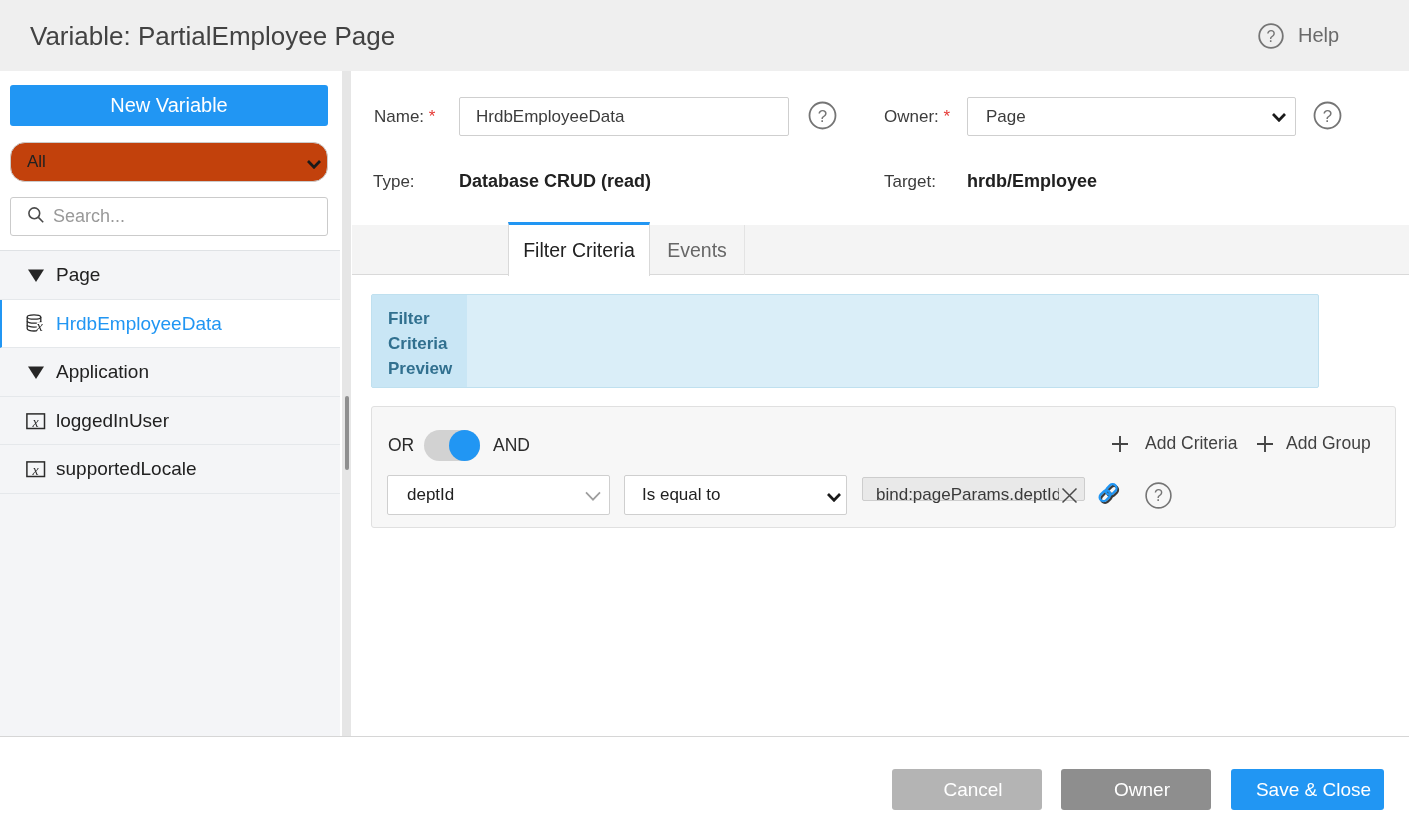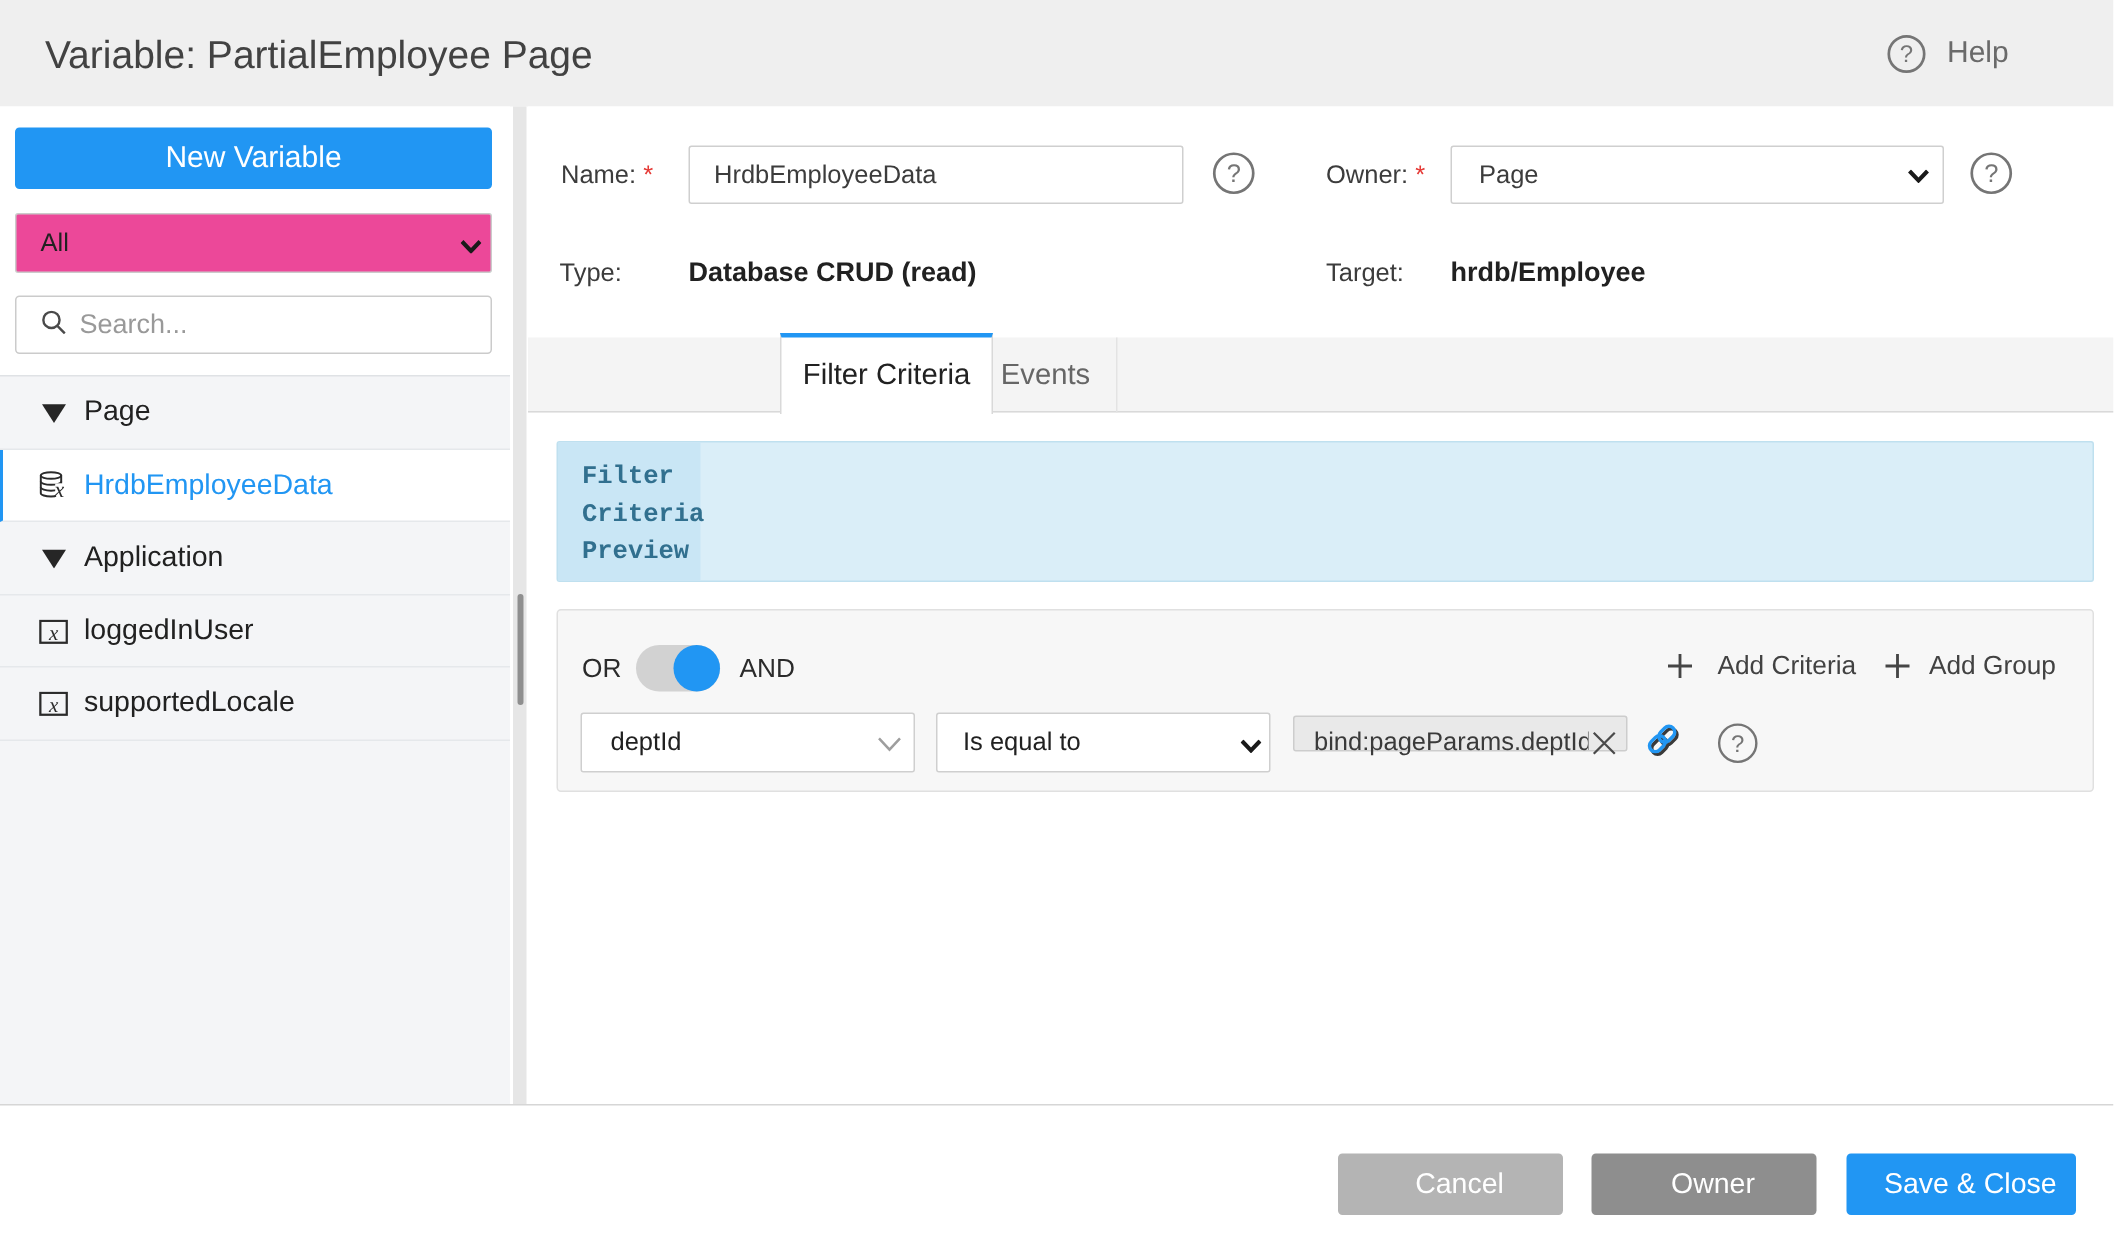--- a/index.html
+++ b/index.html
@@ -8,21 +8,21 @@
   .abs { position:absolute; }
 
   
   .header { position:absolute; left:0; top:0; width:1409px; height:71px; background:#efefef; }
   .title { position:absolute; left:30px; top:21px; font-size:26px; color:#424242; }
   .help-txt { position:absolute; left:1298px; top:24px; font-size:20px; color:#6a6a6a; }
 
   
   .sidebar { position:absolute; left:0; top:71px; width:340px; height:665px; background:#fff; }
   .newvar { position:absolute; left:10px; top:14px; width:318px; height:41px; background:#2196f3; border-radius:3px; color:#fff; font-size:20px; text-align:center; line-height:41px; }
-  .allsel { position:absolute; left:10px; top:71px; width:318px; height:40px; border:1px solid #cbcbcb; border-radius:2px; background:#ec4899; font-size:17px; color:#212121; line-height:38px; padding-left:16px; }
+  .allsel { position:absolute; left:10px; top:71px; width:318px; height:40px; border:1px solid #cbcbcb; border-radius:15px; background:#c2410c; font-size:17px; color:#212121; line-height:38px; padding-left:16px; }
   .search { position:absolute; left:10px; top:126px; width:318px; height:39px; border:1px solid #cbcbcb; border-radius:3px; background:#fff; font-size:18px; color:#999; line-height:37px; padding-left:42px; }
   .tree { position:absolute; left:0; top:179px; width:340px; height:486px; background:#f4f5f7; border-top:1px solid #dfe2e5; }
   .trow { position:relative; width:340px; height:48.6px; border-bottom:1px solid #e5e8eb; font-size:19px; color:#212121; }
   .trow .lbl { position:absolute; left:56px; top:13px; }
   .trow.selrow { background:#fff; border-left:2px solid #2196f3; }
   .trow.selrow .lbl { color:#2196f3; left:54px; }
 
   
   .sb-track { position:absolute; left:342px; top:71px; width:8.5px; height:665px; background:#e6e6e6; }
   .sb-thumb { position:absolute; left:2.5px; top:325px; width:4px; height:74px; background:#8f8f8f; border-radius:2px; }
@@ -33,21 +33,21 @@
   .req { color:#e53935; }
   .fvalue { position:absolute; font-size:18px; font-weight:bold; color:#212121; }
   .tinput { position:absolute; border:1px solid #cfcfcf; border-radius:2px; background:#fff; font-size:17px; color:#3c3c3c; padding-left:16px; }
 
   
   .tabstrip { position:absolute; left:0; top:154px; width:1057px; height:50px; background:#f4f4f4; border-bottom:1px solid #d9d9d9; }
   .tab { position:absolute; top:0; height:50px; font-size:19.5px; color:#666; text-align:center; line-height:50px; border-right:1px solid #e3e3e3; }
   .tab.active { background:#fff; color:#212121; border-top:3px solid #2196f3; border-left:1px solid #d9d9d9; border-right:1px solid #d9d9d9; height:54px; top:-3px; line-height:51px; z-index:2; }
 
   
-  .preview { position:absolute; left:19px; top:223px; width:1025px; height:94px; background:#daeef8; border:1px solid #bfe0ef; border-radius:2px;font-family:Liberation Mono, monospace; }
+  .preview { position:absolute; left:19px; top:223px; width:948px; height:94px; background:#daeef8; border:1px solid #bfe0ef; border-radius:2px; }
   .pv-label { position:absolute; left:0; top:0; width:95px; height:92px; background:#c9e6f5; color:#31708f; font-weight:bold; font-size:17px; line-height:25px; padding:10.5px 0 0 16px; }
   .pv-text { position:absolute; left:112px; top:38px; font-size:16.5px; color:#2e6f8f; }
 
   
   .critbox { position:absolute; left:19px; top:335px; width:1025px; height:122px; background:#f7f7f7; border:1px solid #e0e0e0; border-radius:3px; }
   .or { position:absolute; left:16px; top:28px; font-size:17.5px; color:#2b2b2b; }
   .and { position:absolute; left:121px; top:28px; font-size:17.5px; color:#2b2b2b; }
   .toggle { position:absolute; left:52px; top:23px; width:56px; height:31px; background:#d2d2d2; border-radius:16px; }
   .knob { position:absolute; right:0; top:0; width:31px; height:31px; background:#2196f3; border-radius:50%; }
   .addbtn { position:absolute; top:26px; font-size:17.5px; color:#424242; }
@@ -148,21 +148,21 @@
       <circle cx="14.5" cy="14.5" r="13" fill="none" stroke="#757575" stroke-width="1.8"></circle>
       <text x="14.5" y="20.5" text-anchor="middle" font-size="17" fill="#757575" font-family="Liberation Sans">?</text>
     </svg>
 
     <div class="flabel" style="left:21px; top:101px">Type:</div>
     <div class="fvalue" style="left:107px; top:100px">Database CRUD (read)</div>
     <div class="flabel" style="left:532px; top:101px">Target:</div>
     <div class="fvalue" style="left:615px; top:100px">hrdb/Employee</div>
 
     <div class="tabstrip">
-      <div class="tab active" style="left:168px; width:142px">Filter Criteria</div>
+      <div class="tab active" style="left:156px; width:142px">Filter Criteria</div>
       <div class="tab" style="left:298px; width:95px">Events</div>
     </div>
 
     <div class="preview">
       <div class="pv-label">Filter<br>Criteria<br>Preview</div>
     </div>
 
     <div class="critbox">
       <div class="or">OR</div>
       <div class="toggle">

